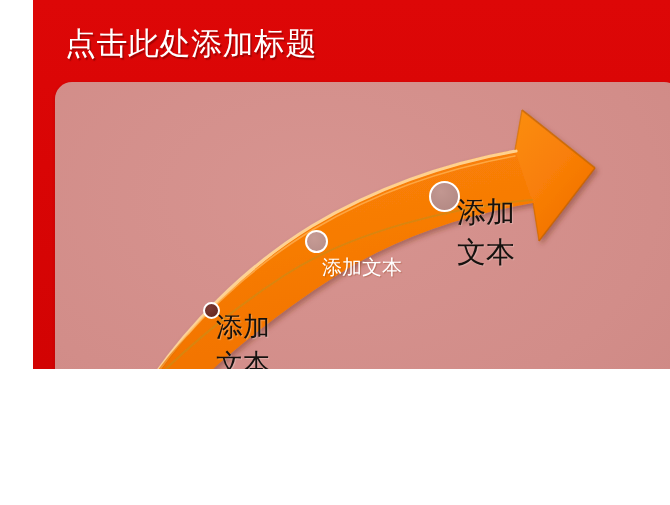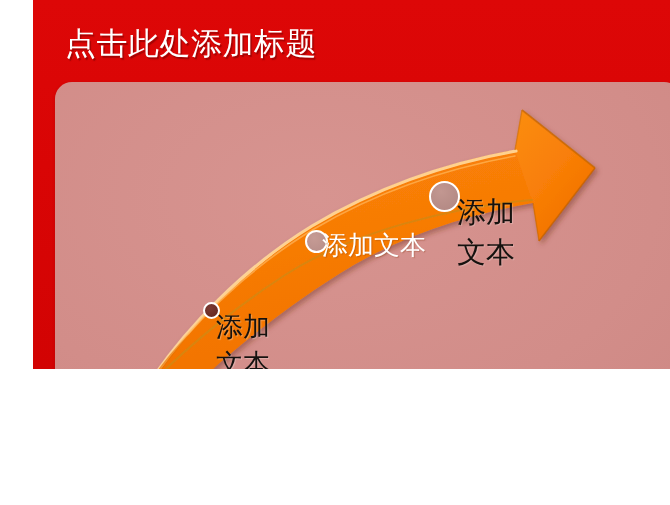--- a/index.html
+++ b/index.html
@@ -74,26 +74,25 @@
   #label-1 {
     left: 183px;
     top: 309px;
     font-size: 27px;
     line-height: 37px;
     color: #16120f;
     text-shadow: 1px 1px 1px rgba(255, 255, 255, 0.30);
   }
   #label-2 {
     left: 289px;
-    top: 233px;
-    font-size: 26px;
+    top: 254px;
+    font-size: 20px;
     line-height: 26px;
     color: #ffffff;
     text-shadow: 1px 1px 1px rgba(140, 60, 20, 0.35);
-    font-family: Liberation Serif, serif;
   }
   #label-3 {
     left: 424px;
     top: 192px;
     font-size: 29px;
     line-height: 40px;
     color: #16120f;
     text-shadow: 1px 1px 1px rgba(255, 255, 255, 0.25);
   }
   

